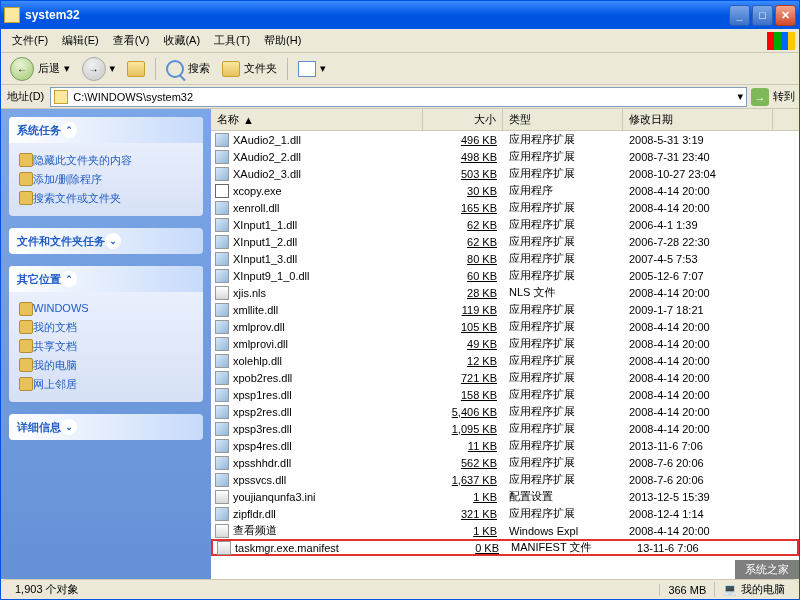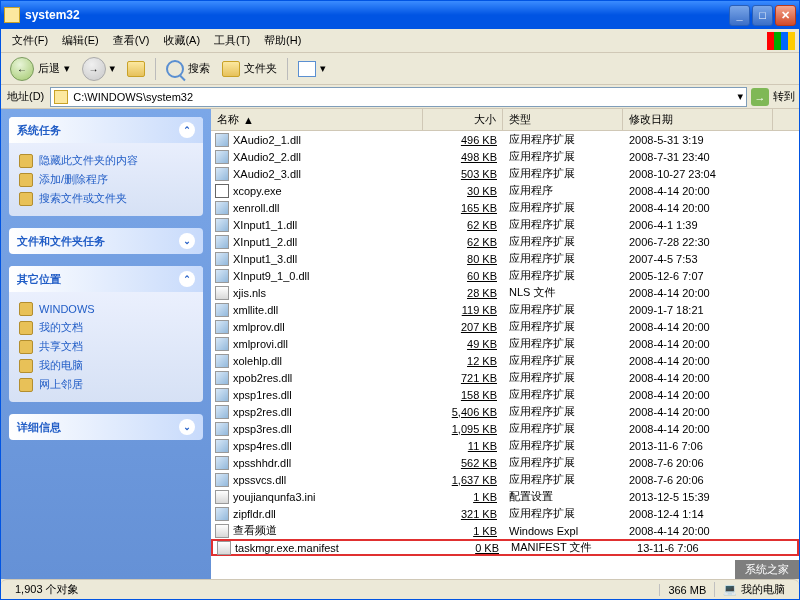--- a/index.html
+++ b/index.html
@@ -24,24 +24,24 @@
 .search-ic::after { content: ''; position: absolute; width: 7px; height: 2px; background: #5a8fd1; bottom: -3px; right: -4px; transform: rotate(45deg); }
 .view-ic { width: 18px; height: 16px; border: 1px solid #5a8fd1; background: white; }
 .addressbar { height: 24px; background: #ece9d8; display: flex; align-items: center; padding: 0 4px; border-bottom: 1px solid #d0c8b6; gap: 4px; }
 .addr-label { padding: 0 2px; }
 .addr-input { flex: 1; height: 20px; border: 1px solid #7f9db9; background: white; display: flex; align-items: center; padding: 8px 3px; }
 .addr-input input { border: none; outline: none; flex: 1; font-size: 11px; }
 .go-btn { width: 18px; height: 18px; background: #7fb856; border-radius: 3px; color: white; display: flex; align-items: center; justify-content: center; }
 .content { flex: 1; display: flex; overflow: hidden; }
 .sidebar { width: 210px; background: linear-gradient(to bottom, #7ba7e8 0%, #6591d6 100%); padding: 8px; overflow-y: auto; }
 .panel { background: linear-gradient(to bottom, #eff3ff 0%, #d6e1f5 100%); border-radius: 4px; margin-bottom: 12px; overflow: hidden; }
-.panel-header { background: linear-gradient(to right, #ffffff, #c7dafb); padding: 5px 8px; font-weight: bold; color: #215dc6; display: flex; justify-content: space-between; align-items: center; cursor: pointer; }
+.panel-header { background: linear-gradient(to right, #ffffff, #c7dafb); padding: 5px 8px; font-weight: bold; color: #215dc6; display: flex; align-items: center; cursor: pointer; }
 .panel-chevron { width: 16px; height: 16px; background: #ffffff; border-radius: 50%; display: flex; align-items: center; justify-content: center; color: #215dc6; font-size: 9px; }
 .panel-body { padding: 8px 10px; }
-.panel-link { display: flex; align-items: center; gap: 6px; padding: 2px 0; color: #215dc6; cursor: pointer; }
+.panel-link { display: flex; padding: 2px 0; color: #215dc6; cursor: pointer; }
 .plink-ic { width: 14px; height: 14px; background: #e8c158; border: 1px solid #b38e2f; border-radius: 2px; }
 .filelist { flex: 1; background: white; overflow: auto; position: relative; }
 .list-header { display: flex; background: #ece9d8; border-bottom: 1px solid #d0c8b6; position: sticky; top: 0; }
 .list-header div { padding: 3px 6px; border-right: 1px solid #d0c8b6; cursor: pointer; }
 .col-name { width: 212px; display: flex; align-items: center; gap: 4px; }
 .col-size { width: 80px; text-align: right; }
 .col-type { width: 120px; }
 .col-date { width: 150px; }
 .file-row { display: flex; padding: 0; align-items: center; height: 17px; }
 .file-row .col-name { display: flex; align-items: center; gap: 4px; padding-left: 4px; }
@@ -294,21 +294,21 @@
             </div>
             <div class="col-size">119 KB</div>
             <div class="col-type">应用程序扩展</div>
             <div class="col-date">2009-1-7 18:21</div>
           </div>
           <div class="file-row">
             <div class="col-name">
               <div class="file-ic dll"></div>
               <span>xmlprov.dll</span>
             </div>
-            <div class="col-size">207 KB</div>
+            <div class="col-size">105 KB</div>
             <div class="col-type">应用程序扩展</div>
             <div class="col-date">2008-4-14 20:00</div>
           </div>
           <div class="file-row">
             <div class="col-name">
               <div class="file-ic dll"></div>
               <span>xmlprovi.dll</span>
             </div>
             <div class="col-size">49 KB</div>
             <div class="col-type">应用程序扩展</div>

